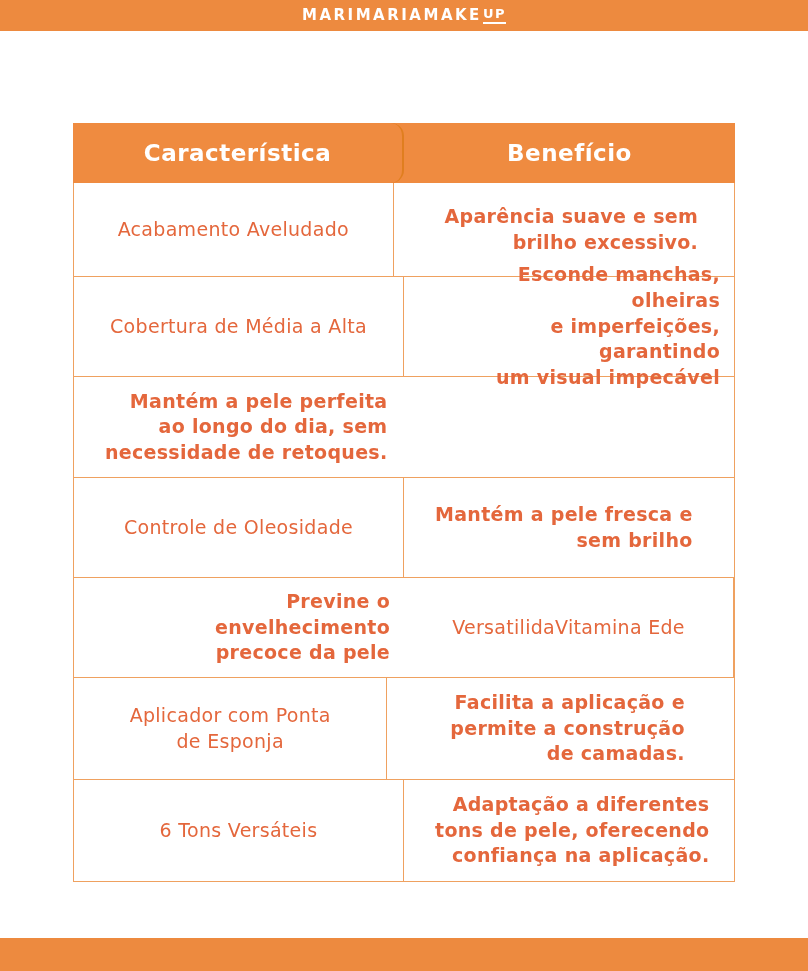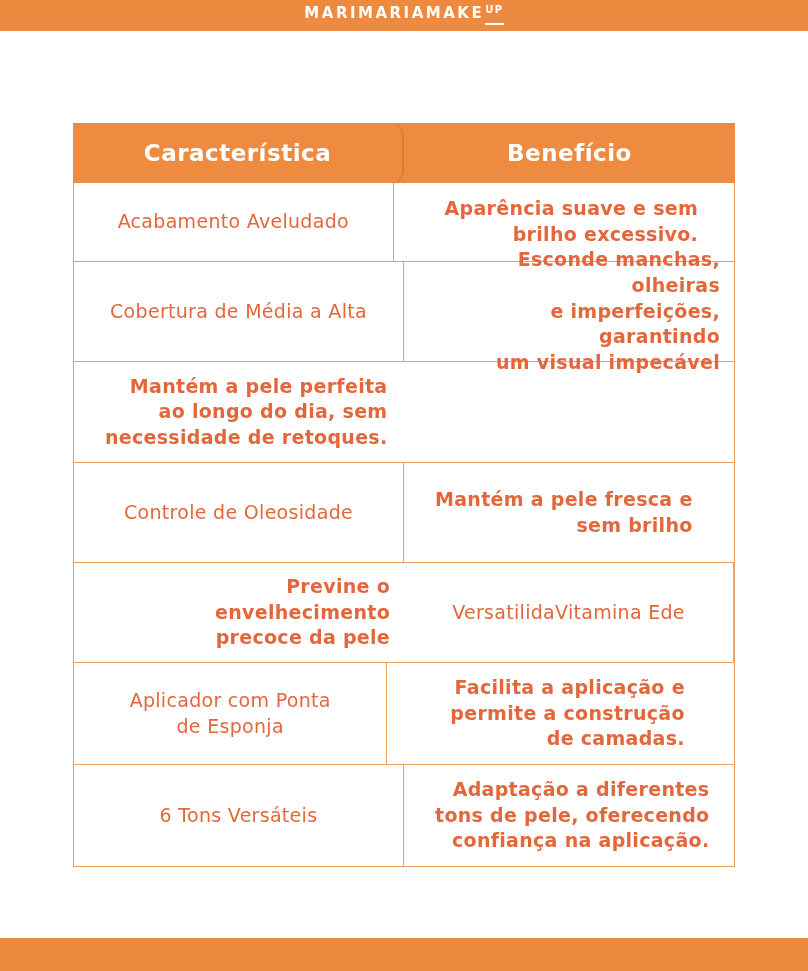--- a/index.html
+++ b/index.html
@@ -25,27 +25,27 @@
     align-items: center;
     justify-content: center;
   }
   .logo {
     color: #ffffff;
     font-weight: bold;
     font-size: 15px;
     letter-spacing: 2.5px;
     line-height: 1;
     display: flex;
-    align-items: flex-start;
+    align-items: center;
   }
   .logo .logo-sup {
-    font-size: 10px;
+    font-size: 13px;
     letter-spacing: 1.5px;
     border-bottom: 2px solid #ffffff;
-    padding-bottom: 8px;
+    padding-bottom: 2px;
     margin-left: 1px;
     margin-top: -1px;
   }
 
   
   .table {
     position: absolute;
     left: 73px; top: 123px;
     width: 662px;
     box-sizing: border-box;
@@ -74,21 +74,21 @@
     border: 1px solid #EFA160;
     border-top: none;
     box-sizing: border-box;
   }
   .t-row {
     display: flex;
     height: 100px;
     box-sizing: border-box;
     border-bottom: 1px solid #EFA160;
   }
-  .t-row:nth-child(1) { height: 79px; gap: 20px; }
+  .t-row:nth-child(1) { height: 94px; gap: 20px; }
   .t-row:nth-child(3) { height: 101px; }
   .t-row:nth-child(6) { height: 102px; gap: 32px; }
   .t-row:nth-child(7) { height: 101px; border-bottom: none; }
   .cell {
     box-sizing: border-box;
     color: #E4673C;
     font-size: 19px;
     line-height: 1.35;
     letter-spacing: 0.3px;
     white-space: pre-line;

